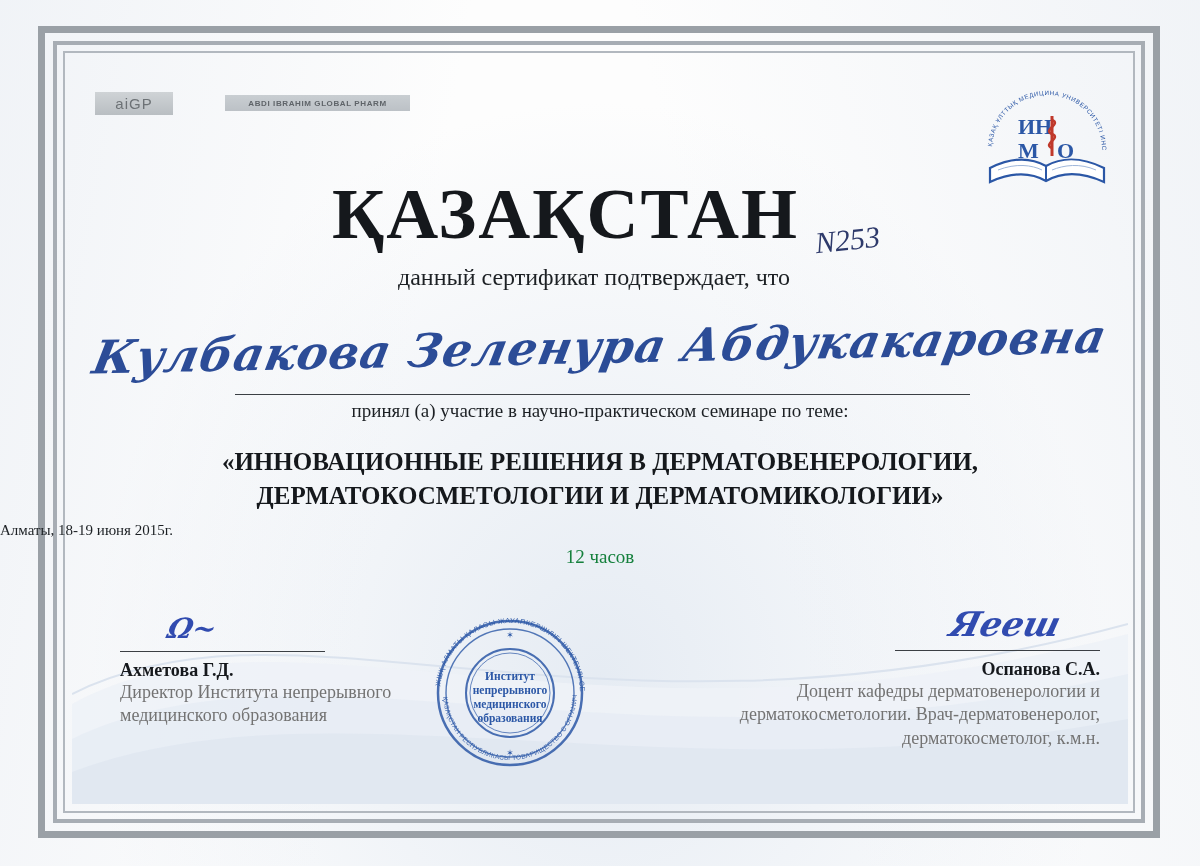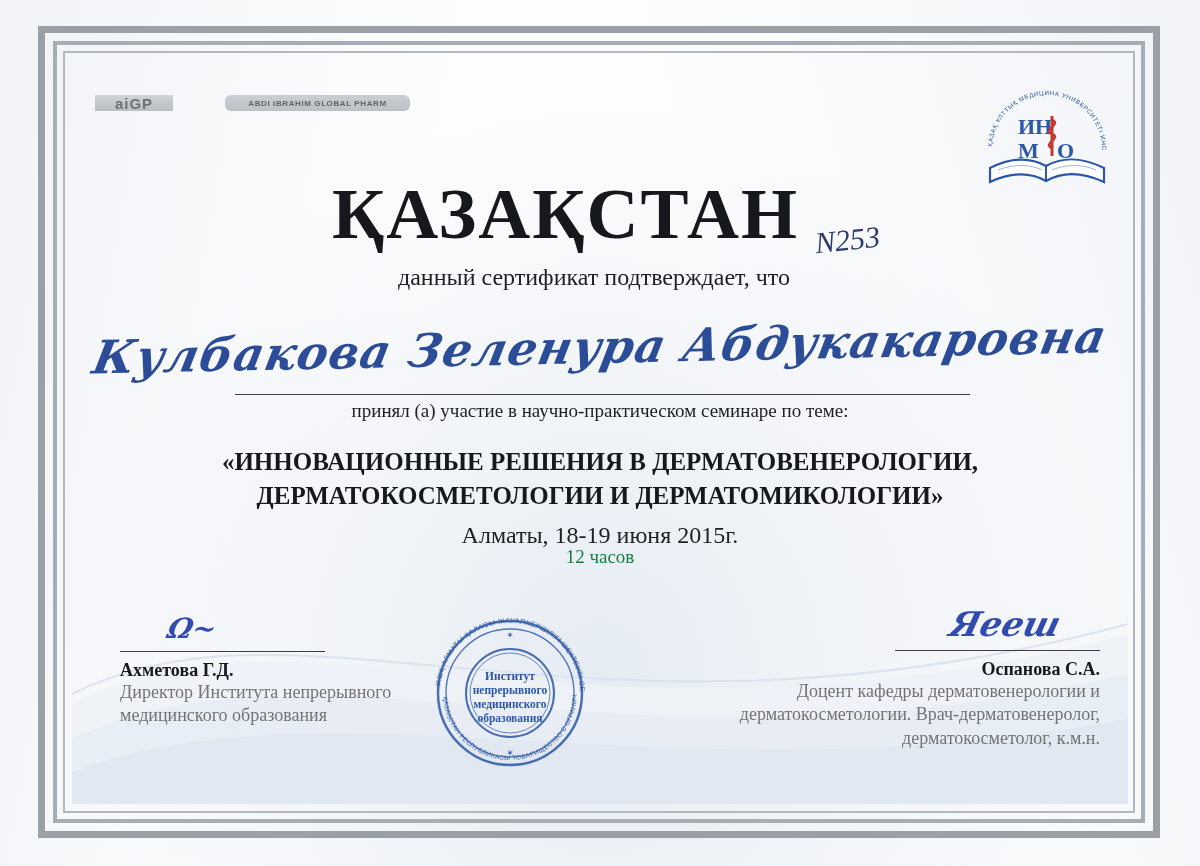--- a/index.html
+++ b/index.html
@@ -56,45 +56,44 @@
   #pharma-logo {
     position: absolute;
     left: 95px;
     top: 92px;
     display: flex;
     align-items: center;
     height: 22px;
   }
   #pharma-logo .mark {
     width: 78px;
-    height: 16px;
+    height: 23px;
     background: linear-gradient(#cfd3d6, #b9bec2);
     color: #6d7276;
     font-family: "Liberation Sans", sans-serif;
     font-size: 15px;
-    font-weight: 700;
+    font-weight: 400;
     letter-spacing: 1px;
     display: flex;
     align-items: center;
     justify-content: center;
   }
   #pharma-logo .wordmark {
     margin-left: 52px;
     width: 185px;
     height: 16px;
     background: linear-gradient(#c9ced2, #bcc1c6);
     color: #5f6469;
     font-family: "Liberation Sans", sans-serif;
     font-size: 8px;
     font-weight: 700;
     letter-spacing: 0.6px;
     display: flex;
     align-items: center;
     justify-content: center;
-    border-radius: 6px;
   }
 
   
   #institute-emblem {
     position: absolute;
     right: 78px;
     top: 82px;
     width: 150px;
     height: 120px;
   }
@@ -178,22 +177,22 @@
     font-size: 25px;
     font-weight: 700;
     line-height: 1.35;
     color: #15181c;
   }
 
   #event-place-date {
     position: absolute;
     left: 0; right: 0;
     top: 522px;
-    text-align: center;
-    font-size: 24px;
+    text-align: left;
+    font-size: 15px;
     color: #1c2024;
   }
   #event-hours {
     position: absolute;
     left: 0; right: 0;
     top: 546px;
     text-align: center;
     font-size: 19px;
     color: #15803d;
   }

